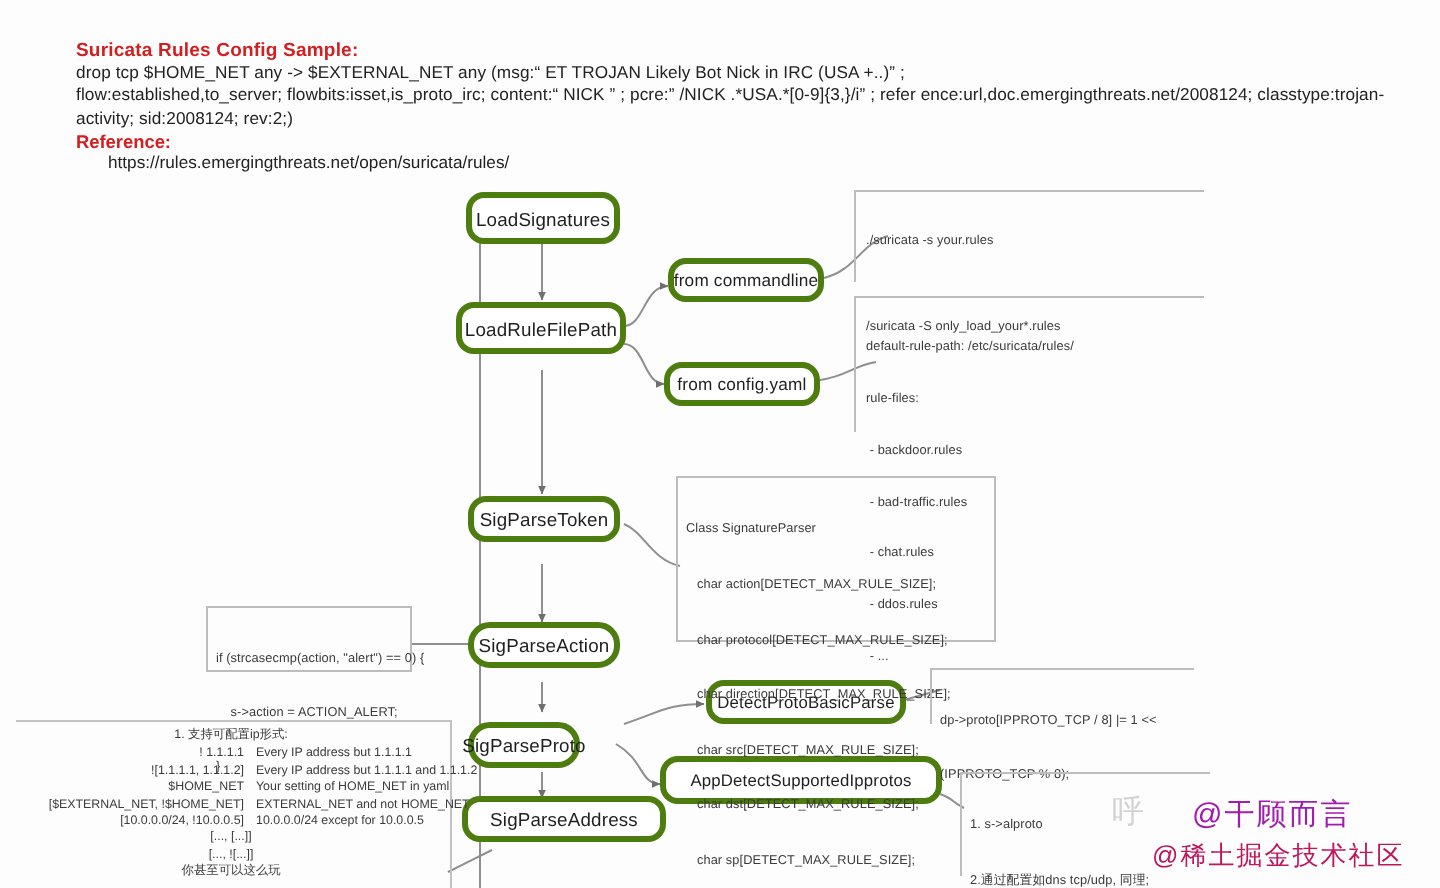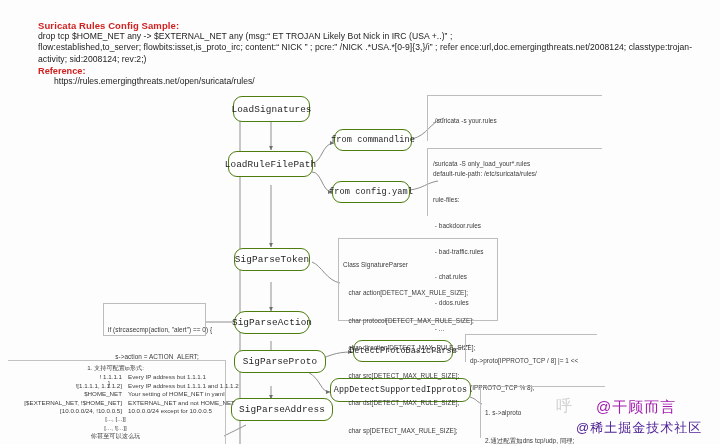--- a/index.html
+++ b/index.html
@@ -19,30 +19,29 @@
   .hdr-line{font-size:8.6px;line-height:11.4px;color:#222;letter-spacing:.05px;}
   .hdr-ref{color:#d21f1f;font-weight:bold;font-size:9.2px;margin-top:1px;}
   .hdr-url{font-size:8.6px;color:#222;padding-left:16px;}
 
   
   #wires{position:absolute;left:0;top:0;width:720px;height:444px;pointer-events:none;}
 
   
   .node{
     position:absolute;
-    border:1px solid #4d7c0f;
+    border:3px solid #4d7c0f;
     border-radius:9px;
     background:#ffffff;
     font-size:9.4px;
     color:#1f1f1f;
     display:flex;align-items:center;justify-content:center;
     box-sizing:border-box;
     white-space:nowrap;
     letter-spacing:.1px;
-    font-family:Liberation Mono, monospace;
   }
 
   
   .note{
     position:absolute;
     box-sizing:border-box;
     font-size:6.4px;
     line-height:8.6px;
     color:#3a3a3a;
     background:transparent;
@@ -77,21 +76,21 @@
 
   
   .wm{
     position:absolute;
     color:#a21caf;
     font-size:15px;
     letter-spacing:1px;
     user-select:none;
     white-space:nowrap;
   }
-  .wm2{font-size:13px;color:#4c1d95;}
+  .wm2{font-size:13px;color:#be185d;}
   .wm-glyph{position:absolute;color:#d2d2d2;font-size:16px;white-space:nowrap;}
 </style>
 </head>
 <body>
 
 <div id="stage">
 
   <div class="hdr">
     <div class="hdr-title">Suricata Rules Config Sample:</div>
     <div class="hdr-line">drop tcp $HOME_NET any -&gt; $EXTERNAL_NET any (msg:“ ET TROJAN Likely Bot Nick in IRC (USA +..)” ;</div>
@@ -158,21 +157,21 @@
   </div>
 
   <div class="node" style="left:234px;top:248px;width:76px;height:23px;">
     <span>SigParseToken</span>
   </div>
 
   <div class="node" style="left:234px;top:311px;width:76px;height:23px;border-radius:11px;">
     <span>SigParseAction</span>
   </div>
 
-  <div class="node" style="left:234px;top:350px;width:92px;height:23px;">
+  <div class="node" style="left:234px;top:361px;width:56px;height:23px;border-radius:11px;">
     <span>SigParseProto</span>
   </div>
 
   <div class="node" style="left:231px;top:398px;width:102px;height:23px;">
     <span>SigParseAddress</span>
   </div>
 
   <div class="node" style="left:353px;top:340px;width:100px;height:22px;font-size:8.4px;">
     <span>DetectProtoBasicParse</span>
   </div>

